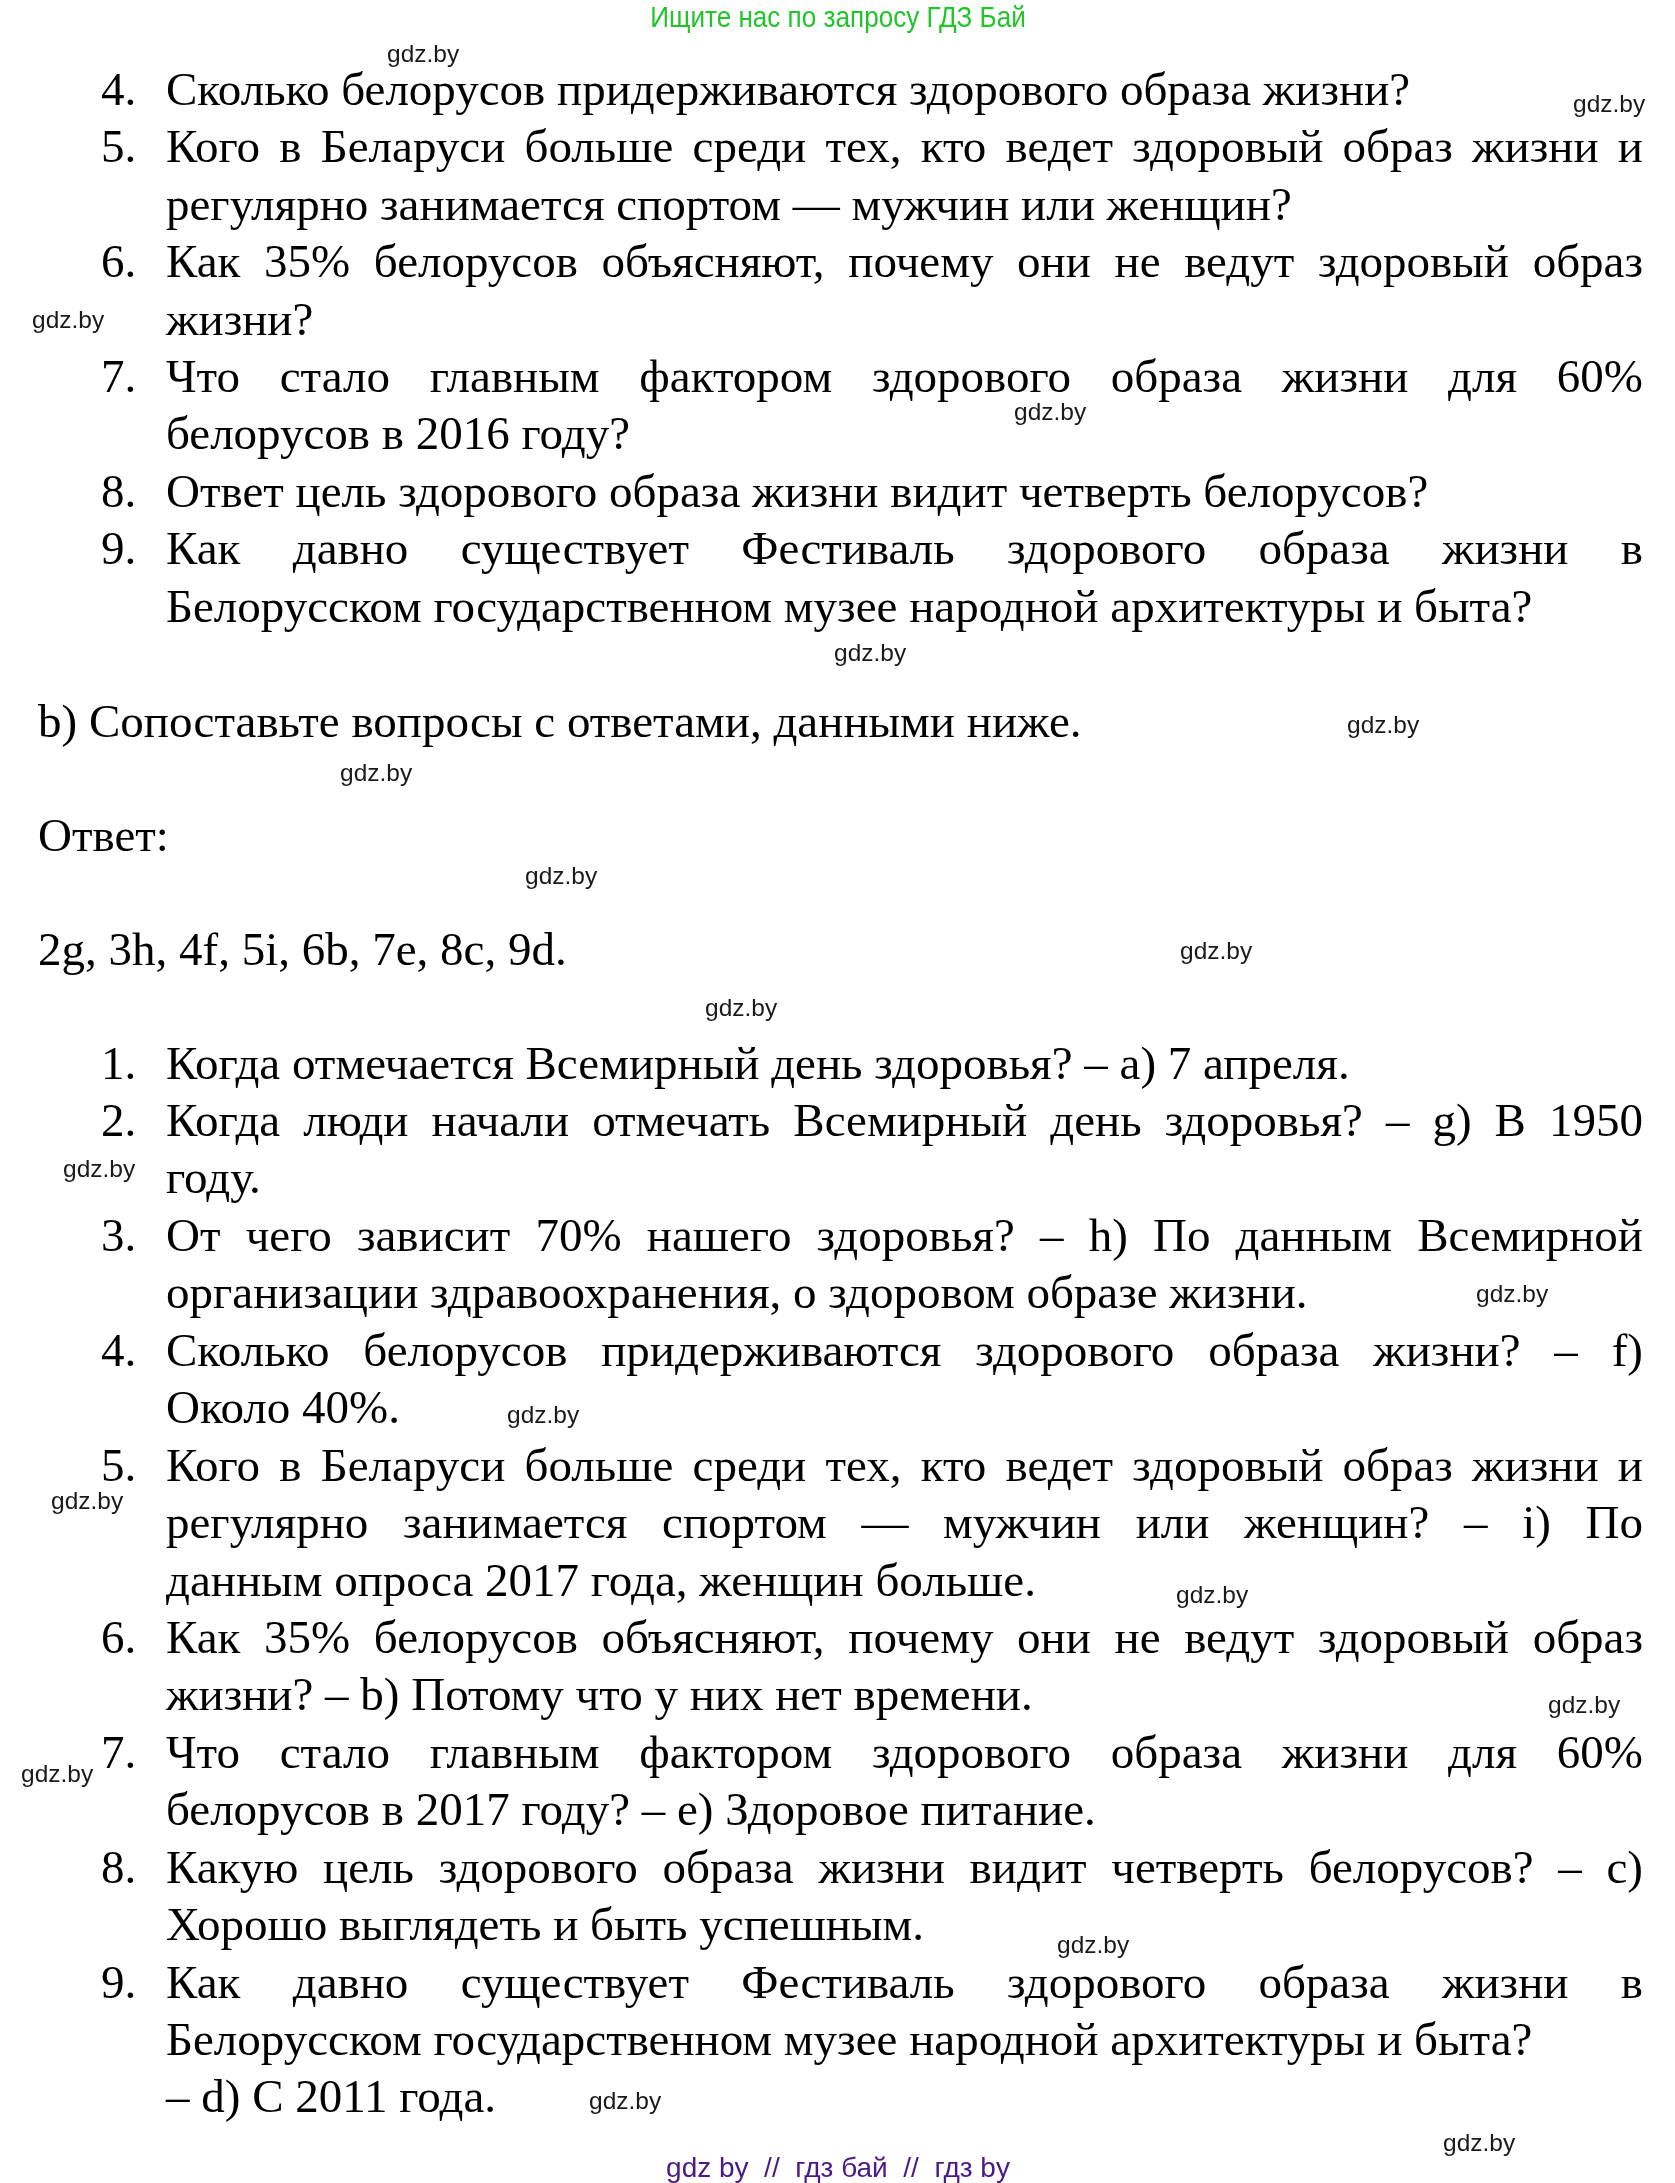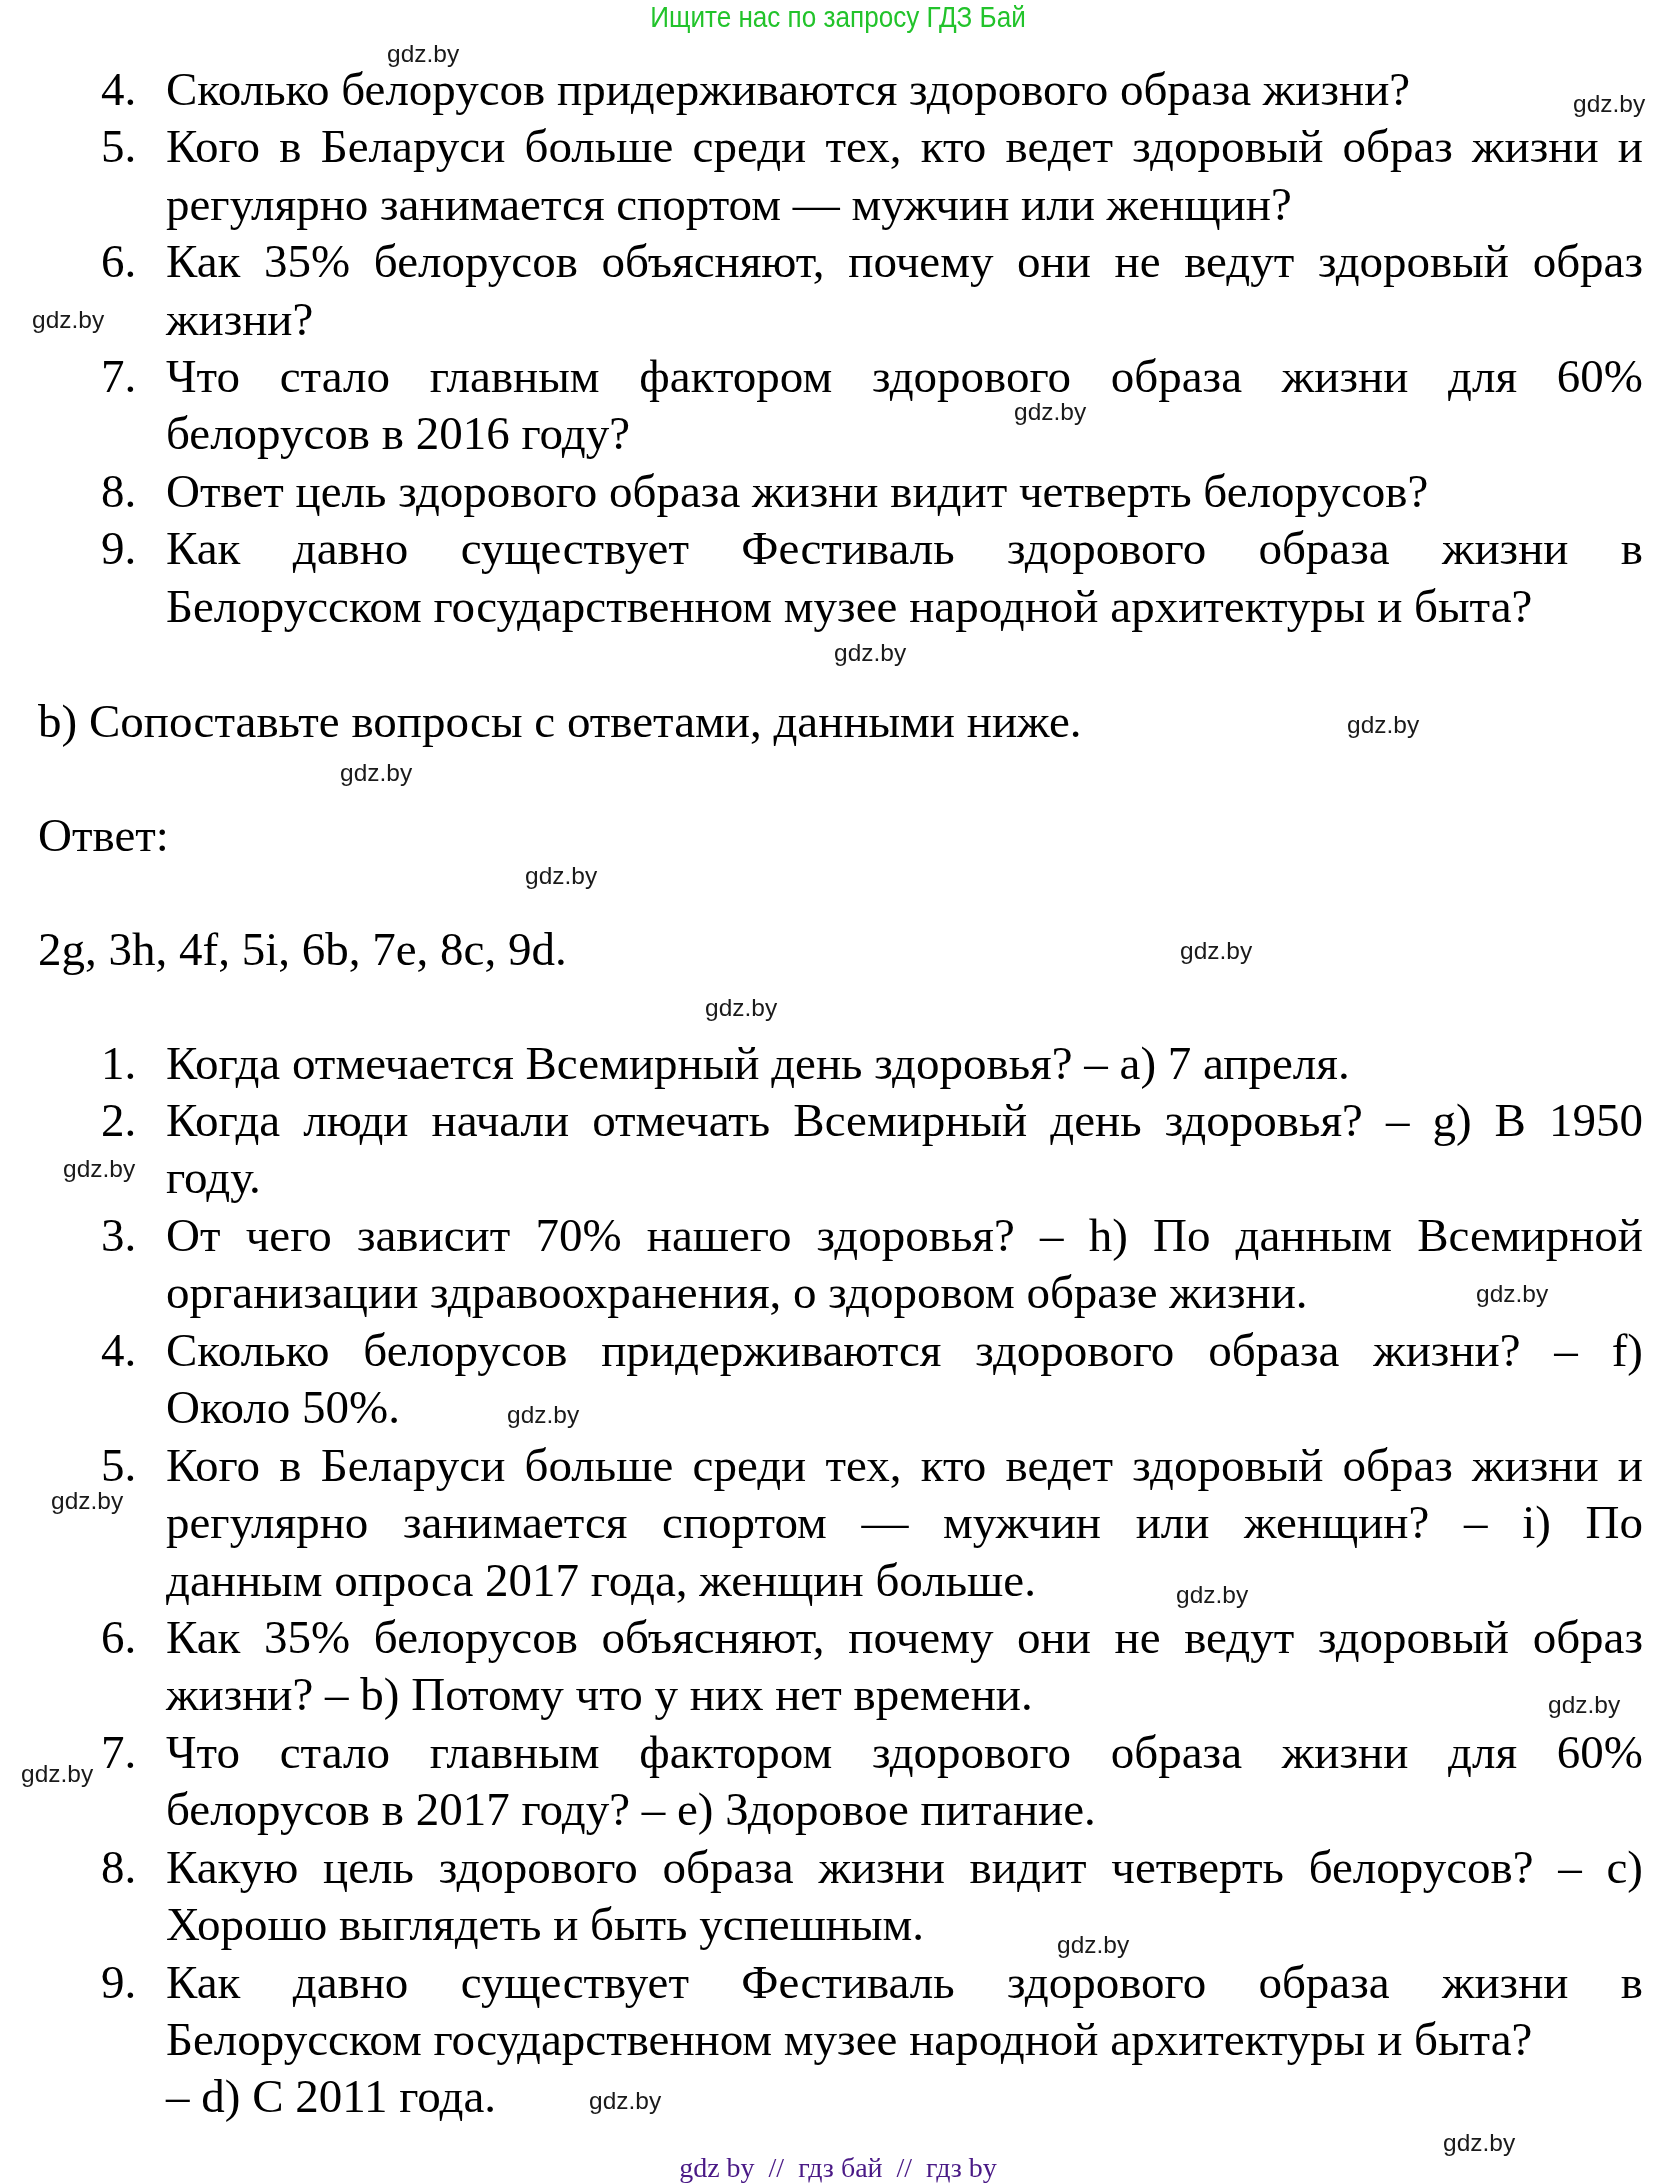--- a/index.html
+++ b/index.html
@@ -14,21 +14,21 @@
     color: #000; line-height: 57px; white-space: nowrap;
   }
   .num { position: absolute; font-family: "Liberation Serif", serif; font-size: 47px; line-height: 57px; color:#000; }
   .just { text-align: justify; text-align-last: justify; white-space: normal; }
   .wm {
     position: absolute; font-family: "Liberation Sans", sans-serif; font-size: 24.5px;
     color: #1a1a1a; line-height: 27px; white-space: nowrap;
   }
   .footer {
     position: absolute; left: 0; top: 2152px; width: 1676px; text-align: center;
-    font-family: Liberation Serif, serif; font-size: 28px; color: #4a1a86;
+    font-family: Liberation Sans, sans-serif; font-size: 28px; color: #4a1a86;
     line-height: 32px; white-space: pre;
   }
 </style>
 </head>
 <body>
 
 <div class="header">Ищите нас по запросу ГДЗ Бай</div>
 
 <div>
   <span class="num" style="left:101px;top:61px">4.</span>
@@ -65,21 +65,21 @@
   <span class="num" style="left:101px;top:1092px">2.</span>
   <span class="line just" style="left:166px;top:1092px;width:1477px">Когда люди начали отмечать Всемирный день здоровья? – g) В 1950</span>
   <span class="line" style="left:166px;top:1149px">году.</span>
 
   <span class="num" style="left:101px;top:1207px">3.</span>
   <span class="line just" style="left:166px;top:1207px;width:1477px">От чего зависит 70% нашего здоровья? – h) По данным Всемирной</span>
   <span class="line" style="left:166px;top:1264px">организации здравоохранения, о здоровом образе жизни.</span>
 
   <span class="num" style="left:101px;top:1322px">4.</span>
   <span class="line just" style="left:166px;top:1322px;width:1477px">Сколько белорусов придерживаются здорового образа жизни? – f)</span>
-  <span class="line" style="left:166px;top:1379px">Около 50%.</span>
+  <span class="line" style="left:166px;top:1379px">Около 40%.</span>
 
   <span class="num" style="left:101px;top:1437px">5.</span>
   <span class="line just" style="left:166px;top:1437px;width:1477px">Кого в Беларуси больше среди тех, кто ведет здоровый образ жизни и</span>
   <span class="line just" style="left:166px;top:1494px;width:1477px">регулярно занимается спортом — мужчин или женщин? – i) По</span>
   <span class="line" style="left:166px;top:1552px">данным опроса 2017 года, женщин больше.</span>
 
   <span class="num" style="left:101px;top:1609px">6.</span>
   <span class="line just" style="left:166px;top:1609px;width:1477px">Как 35% белорусов объясняют, почему они не ведут здоровый образ</span>
   <span class="line" style="left:166px;top:1666px">жизни? – b) Потому что у них нет времени.</span>
 

